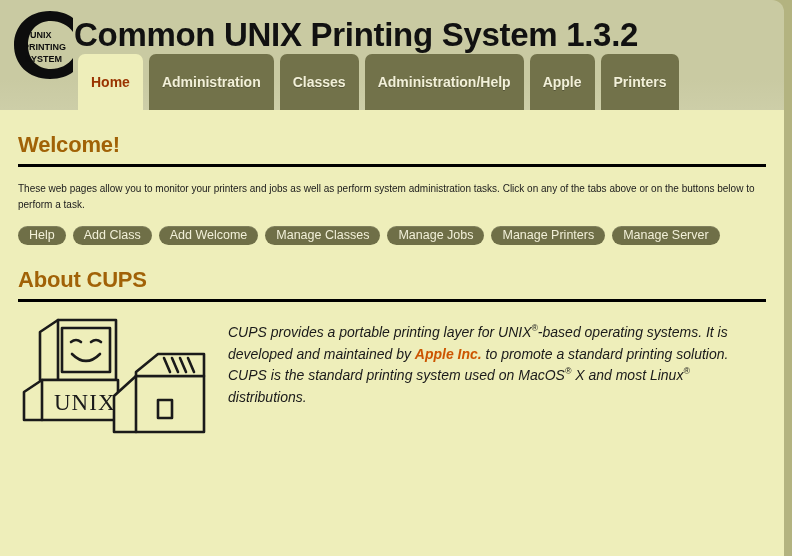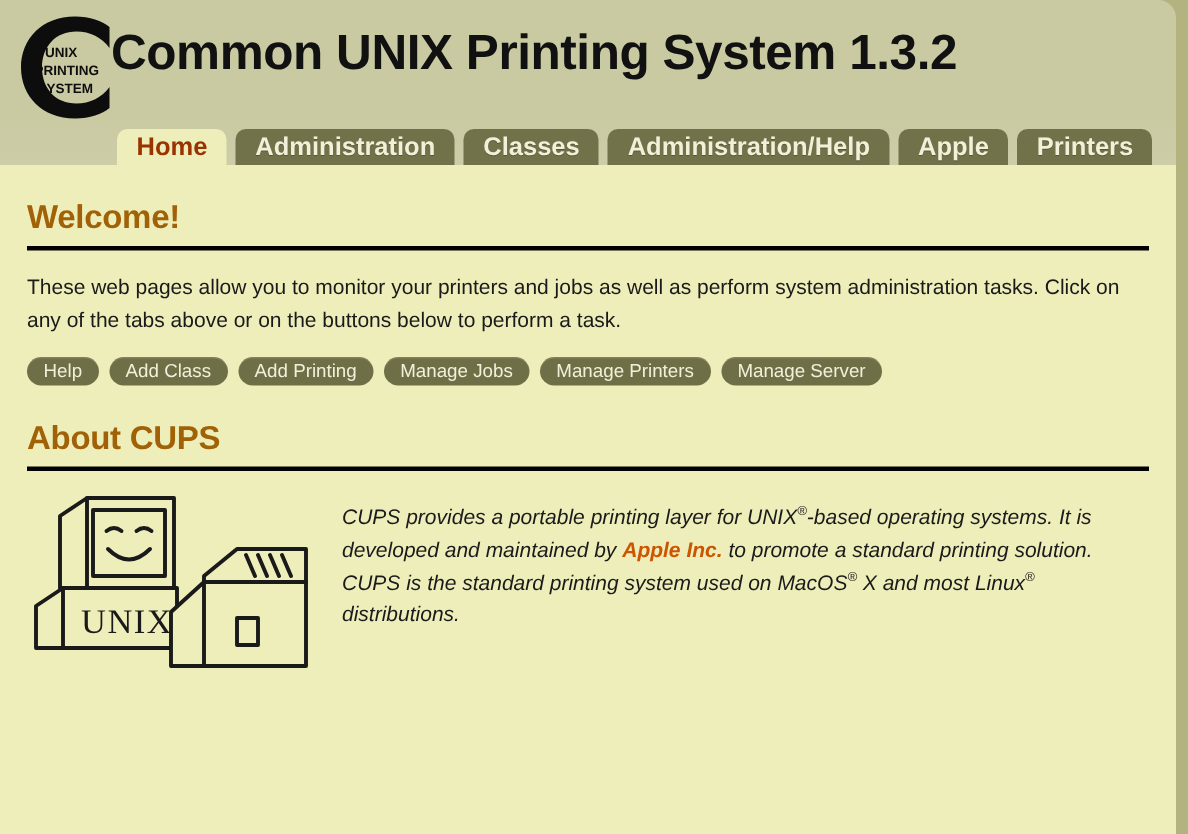--- a/index.html
+++ b/index.html
@@ -62,24 +62,24 @@
     left: 78px;
     bottom: 0;
     height: 26px;
     display: flex;
     align-items: flex-end;
     gap: 6px;
   }
   .tab {
     height: 24px;
     line-height: 24px;
-    padding: 0 13px;
+    padding: 16px 13px;
     border-top-left-radius: 7px;
     border-top-right-radius: 7px;
-    font-size: 17px;
+    font-size: 14px;
     font-weight: bold;
     color: #f2f0d8;
     background: #72724a;
     white-space: nowrap;
     cursor: pointer;
     text-shadow: 0 1px 0 rgba(0,0,0,0.25);
   }
   .tab.active {
     background: #eeeeba;
     color: #993300;
@@ -107,21 +107,21 @@
     letter-spacing: -0.2px;
   }
   .rule {
     height: 3px;
     background: #000000;
     margin: 2px 0 0 0;
   }
 
   p.body-text {
     margin: 14px 0 0 0;
-    font-size: 14px;
+    font-size: 10px;
     line-height: 1.55;
     color: #1a1a1a;
   }
 
   p.note {
     margin: 14px 0 0 0;
     font-size: 14px;
     line-height: 1.55;
     font-style: italic;
     color: #1a1a1a;
@@ -217,21 +217,22 @@
   <div class="content">
 
     <h1 class="section">Welcome!</h1>
     <div class="rule"></div>
 
     <p class="body-text">These web pages allow you to monitor your printers and jobs as well as perform system administration tasks. Click on any of the tabs above or on the buttons below to perform a task.</p>
 
     <div class="button-row">
       <a class="pill">Help</a>
       <a class="pill">Add Class</a>
-      <a class="pill">Add Printing</a>
+      <a class="pill">Add Welcome</a>
+      <a class="pill">Manage Classes</a>
       <a class="pill">Manage Jobs</a>
       <a class="pill">Manage Printers</a>
       <a class="pill">Manage Server</a>
     </div>
 
 
     <h1 class="section">About CUPS</h1>
     <div class="rule"></div>
 
     <div class="about-row">

